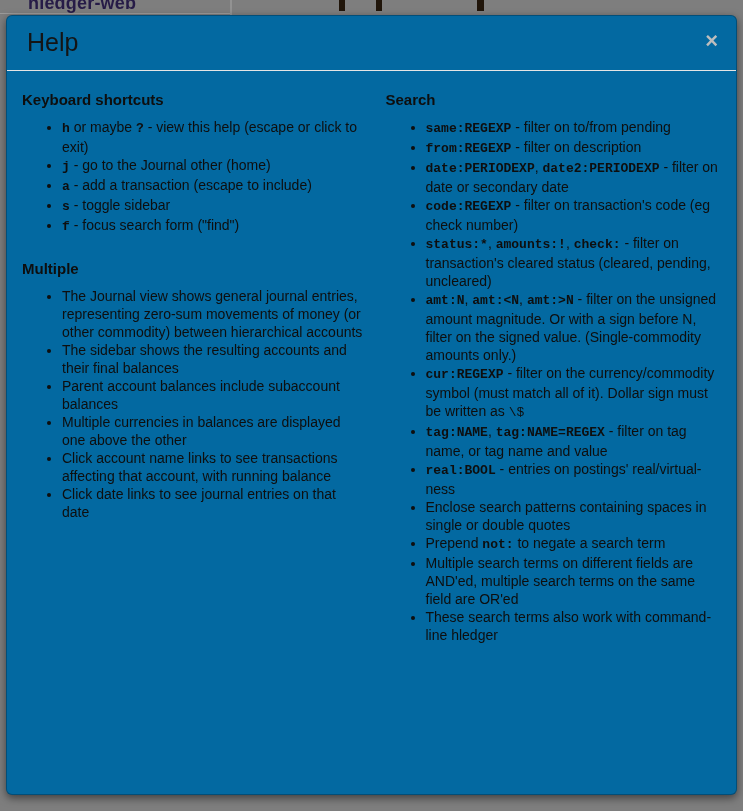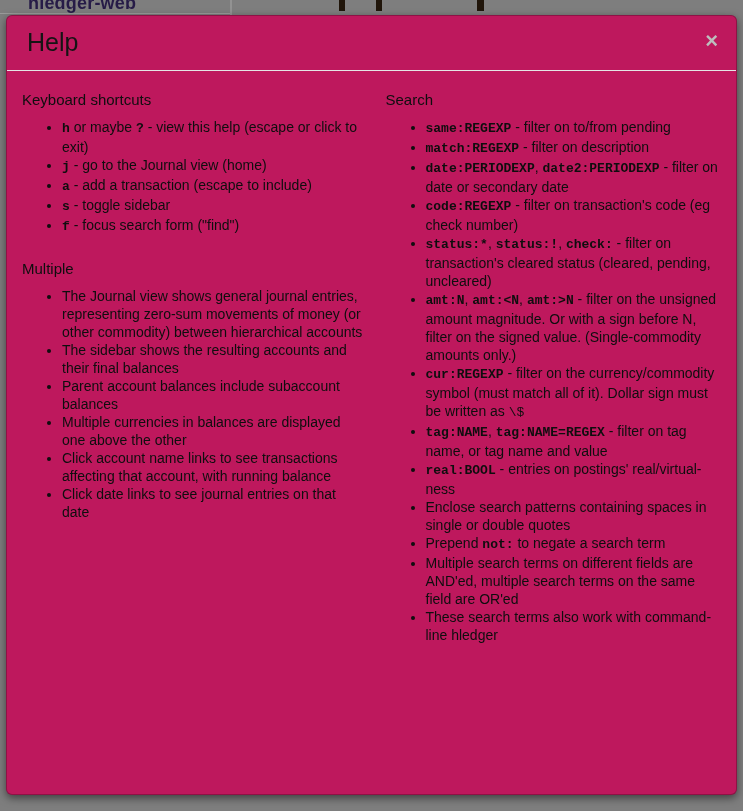--- a/index.html
+++ b/index.html
@@ -23,21 +23,21 @@
   .bg-vdivider{
     position:absolute;left:230px;top:0;width:2px;height:15px;background:#929292;
   }
   .bg-frag{position:absolute;top:0;background:#20150a;}
   .frag1{left:339px;width:6px;height:11px;}
   .frag2{left:376px;width:6px;height:11px;}
   .frag3{left:477px;width:7px;height:11px;}
   
   .modal{
     position:absolute;left:6px;top:15px;width:731px;height:780px;
-    background:#be185d;border:1px solid rgba(0,0,0,.25);border-radius:6px;
+    background:#0369a1;border:1px solid rgba(0,0,0,.25);border-radius:6px;
     box-shadow:0 3px 9px rgba(0,0,0,.5);
     box-sizing:border-box;
   }
   .modal-header{
     padding:12px 18px 13px 20px;
     border-bottom:1px solid #e5e5e5;
     display:flex;align-items:flex-start;justify-content:space-between;
   }
   .modal-title{
     margin:0;font-size:25px;font-weight:400;color:#141414;line-height:1.15;
@@ -49,21 +49,21 @@
   }
   .modal-body{
     padding:14px 15px 20px 15px;
     display:flex;align-items:flex-start;
     box-sizing:border-box;
   }
   .col{box-sizing:border-box;}
   .col-left{width:50%;padding-right:8px;}
   .col-right{width:50%;padding-left:14px;}
   .section-heading{
-    margin:24px 0 10px 0;font-size:15px;font-weight:400;color:#0e0e0e;
+    margin:24px 0 10px 0;font-size:15px;font-weight:700;color:#0e0e0e;
   }
   .col .section-heading:first-child{margin-top:6px;}
   ul.help-list{
     margin:8px 0 12px 0;padding:0 0 0 40px;
     list-style:disc;
   }
   ul.help-list li{
     font-size:14px;line-height:18px;color:#0e0e0e;
     margin:0;padding:0;
   }
@@ -89,43 +89,43 @@
 <div class="modal">
   <div class="modal-header">
     <h1 class="modal-title">Help</h1>
     <button class="close-btn">×</button>
   </div>
   <div class="modal-body">
     <div class="col col-left">
         <h4 class="section-heading">Keyboard shortcuts</h4>
         <ul class="help-list">
           <li><span class="code">h</span><span> or maybe </span><span class="code">?</span><span> - view this help (escape or click to exit)</span></li>
-          <li><span class="code">j</span><span> - go to the Journal view (home)</span></li>
+          <li><span class="code">j</span><span> - go to the Journal other (home)</span></li>
           <li><span class="code">a</span><span> - add a transaction (escape to include)</span></li>
           <li><span class="code">s</span><span> - toggle sidebar</span></li>
           <li><span class="code">f</span><span> - focus search form ("find")</span></li>
         </ul>
         <h4 class="section-heading">Multiple</h4>
         <ul class="help-list">
           <li><span>The Journal view shows general journal entries, representing zero-sum movements of money (or other commodity) between hierarchical accounts</span></li>
           <li><span>The sidebar shows the resulting accounts and their final balances</span></li>
           <li><span>Parent account balances include subaccount balances</span></li>
           <li><span>Multiple currencies in balances are displayed one above the other</span></li>
           <li><span>Click account name links to see transactions affecting that account, with running balance</span></li>
           <li><span>Click date links to see journal entries on that date</span></li>
         </ul>
       </div>
     <div class="col col-right">
         <h4 class="section-heading">Search</h4>
         <ul class="help-list">
           <li><span class="code">same:REGEXP</span><span> - filter on to/from pending</span></li>
-          <li><span class="code">match:REGEXP</span><span> - filter on description</span></li>
+          <li><span class="code">from:REGEXP</span><span> - filter on description</span></li>
           <li><span class="code">date:PERIODEXP</span><span>, </span><span class="code">date2:PERIODEXP</span><span> - filter on date or secondary date</span></li>
           <li><span class="code">code:REGEXP</span><span> - filter on transaction's code (eg check number)</span></li>
-          <li><span class="code">status:*</span><span>, </span><span class="code">status:!</span><span>, </span><span class="code">check:</span><span> - filter on transaction's cleared status (cleared, pending, uncleared)</span></li>
+          <li><span class="code">status:*</span><span>, </span><span class="code">amounts:!</span><span>, </span><span class="code">check:</span><span> - filter on transaction's cleared status (cleared, pending, uncleared)</span></li>
           <li><span class="code">amt:N</span><span>, </span><span class="code">amt:&lt;N</span><span>, </span><span class="code">amt:&gt;N</span><span> - filter on the unsigned amount magnitude. Or with a sign before N, filter on the signed value. (Single-commodity amounts only.)</span></li>
           <li><span class="code">cur:REGEXP</span><span> - filter on the currency/commodity symbol (must match all of it). Dollar sign must be written as </span><span class="code light">\$</span></li>
           <li><span class="code">tag:NAME</span><span>, </span><span class="code">tag:NAME=REGEX</span><span> - filter on tag name, or tag name and value</span></li>
           <li><span class="code">real:BOOL</span><span> - entries on postings' real/virtual-ness</span></li>
           <li><span>Enclose search patterns containing spaces in single or double quotes</span></li>
           <li><span>Prepend </span><span class="code">not:</span><span> to negate a search term</span></li>
           <li><span>Multiple search terms on different fields are AND'ed, multiple search terms on the same field are OR'ed</span></li>
           <li><span>These search terms also work with command-line hledger</span></li>
         </ul>
       </div>

